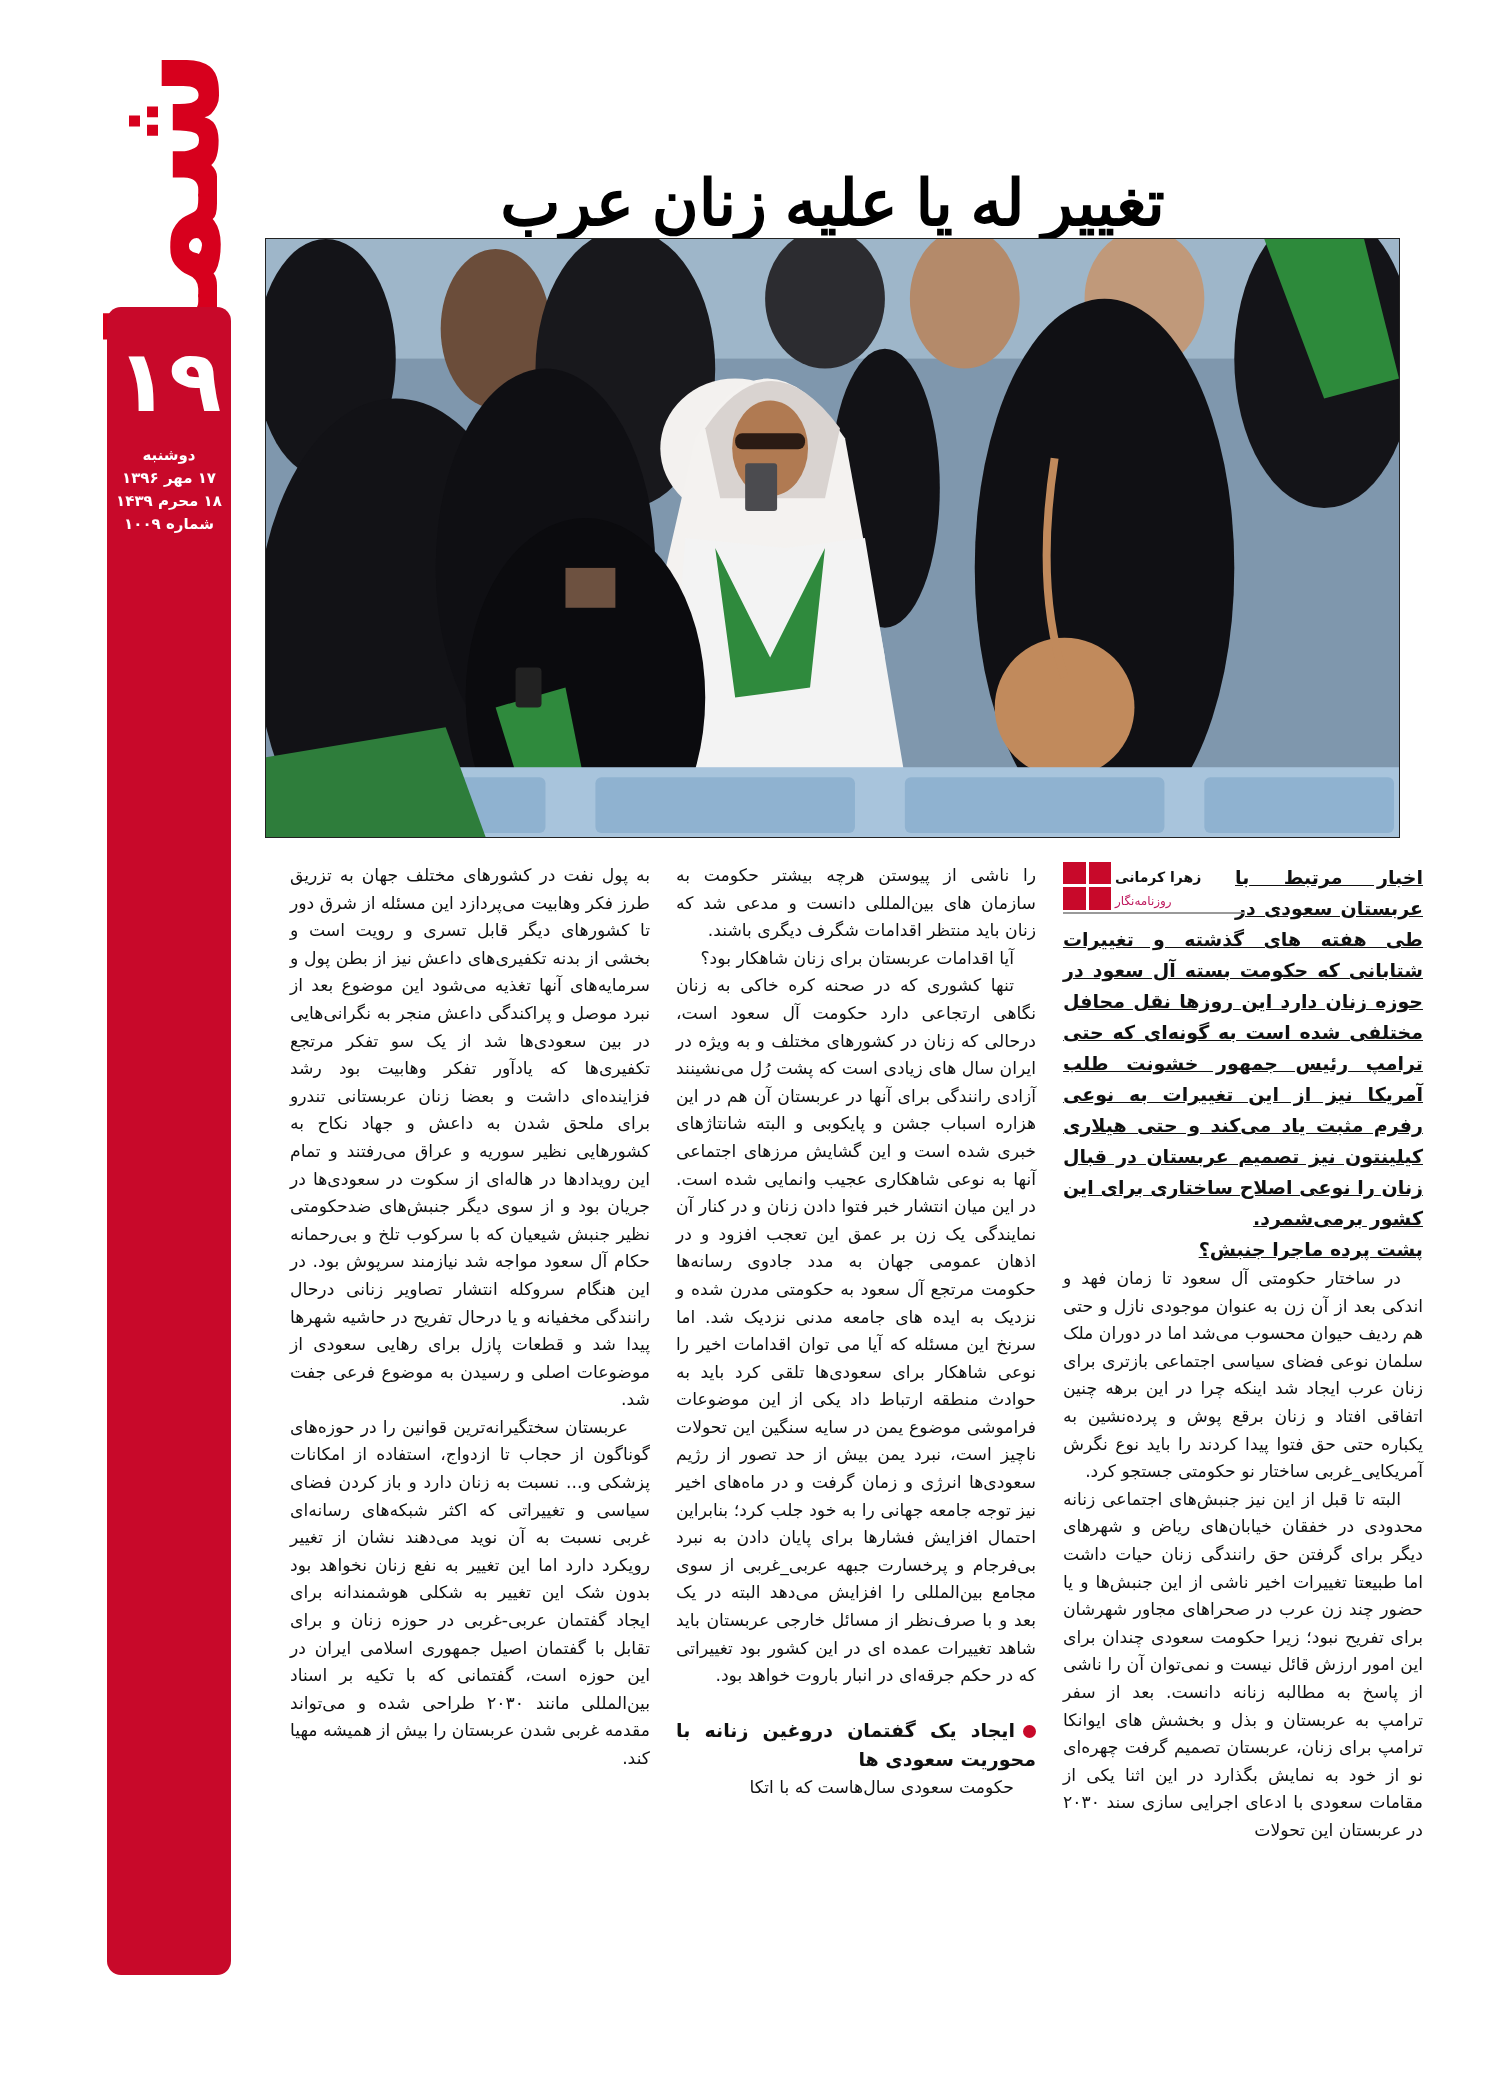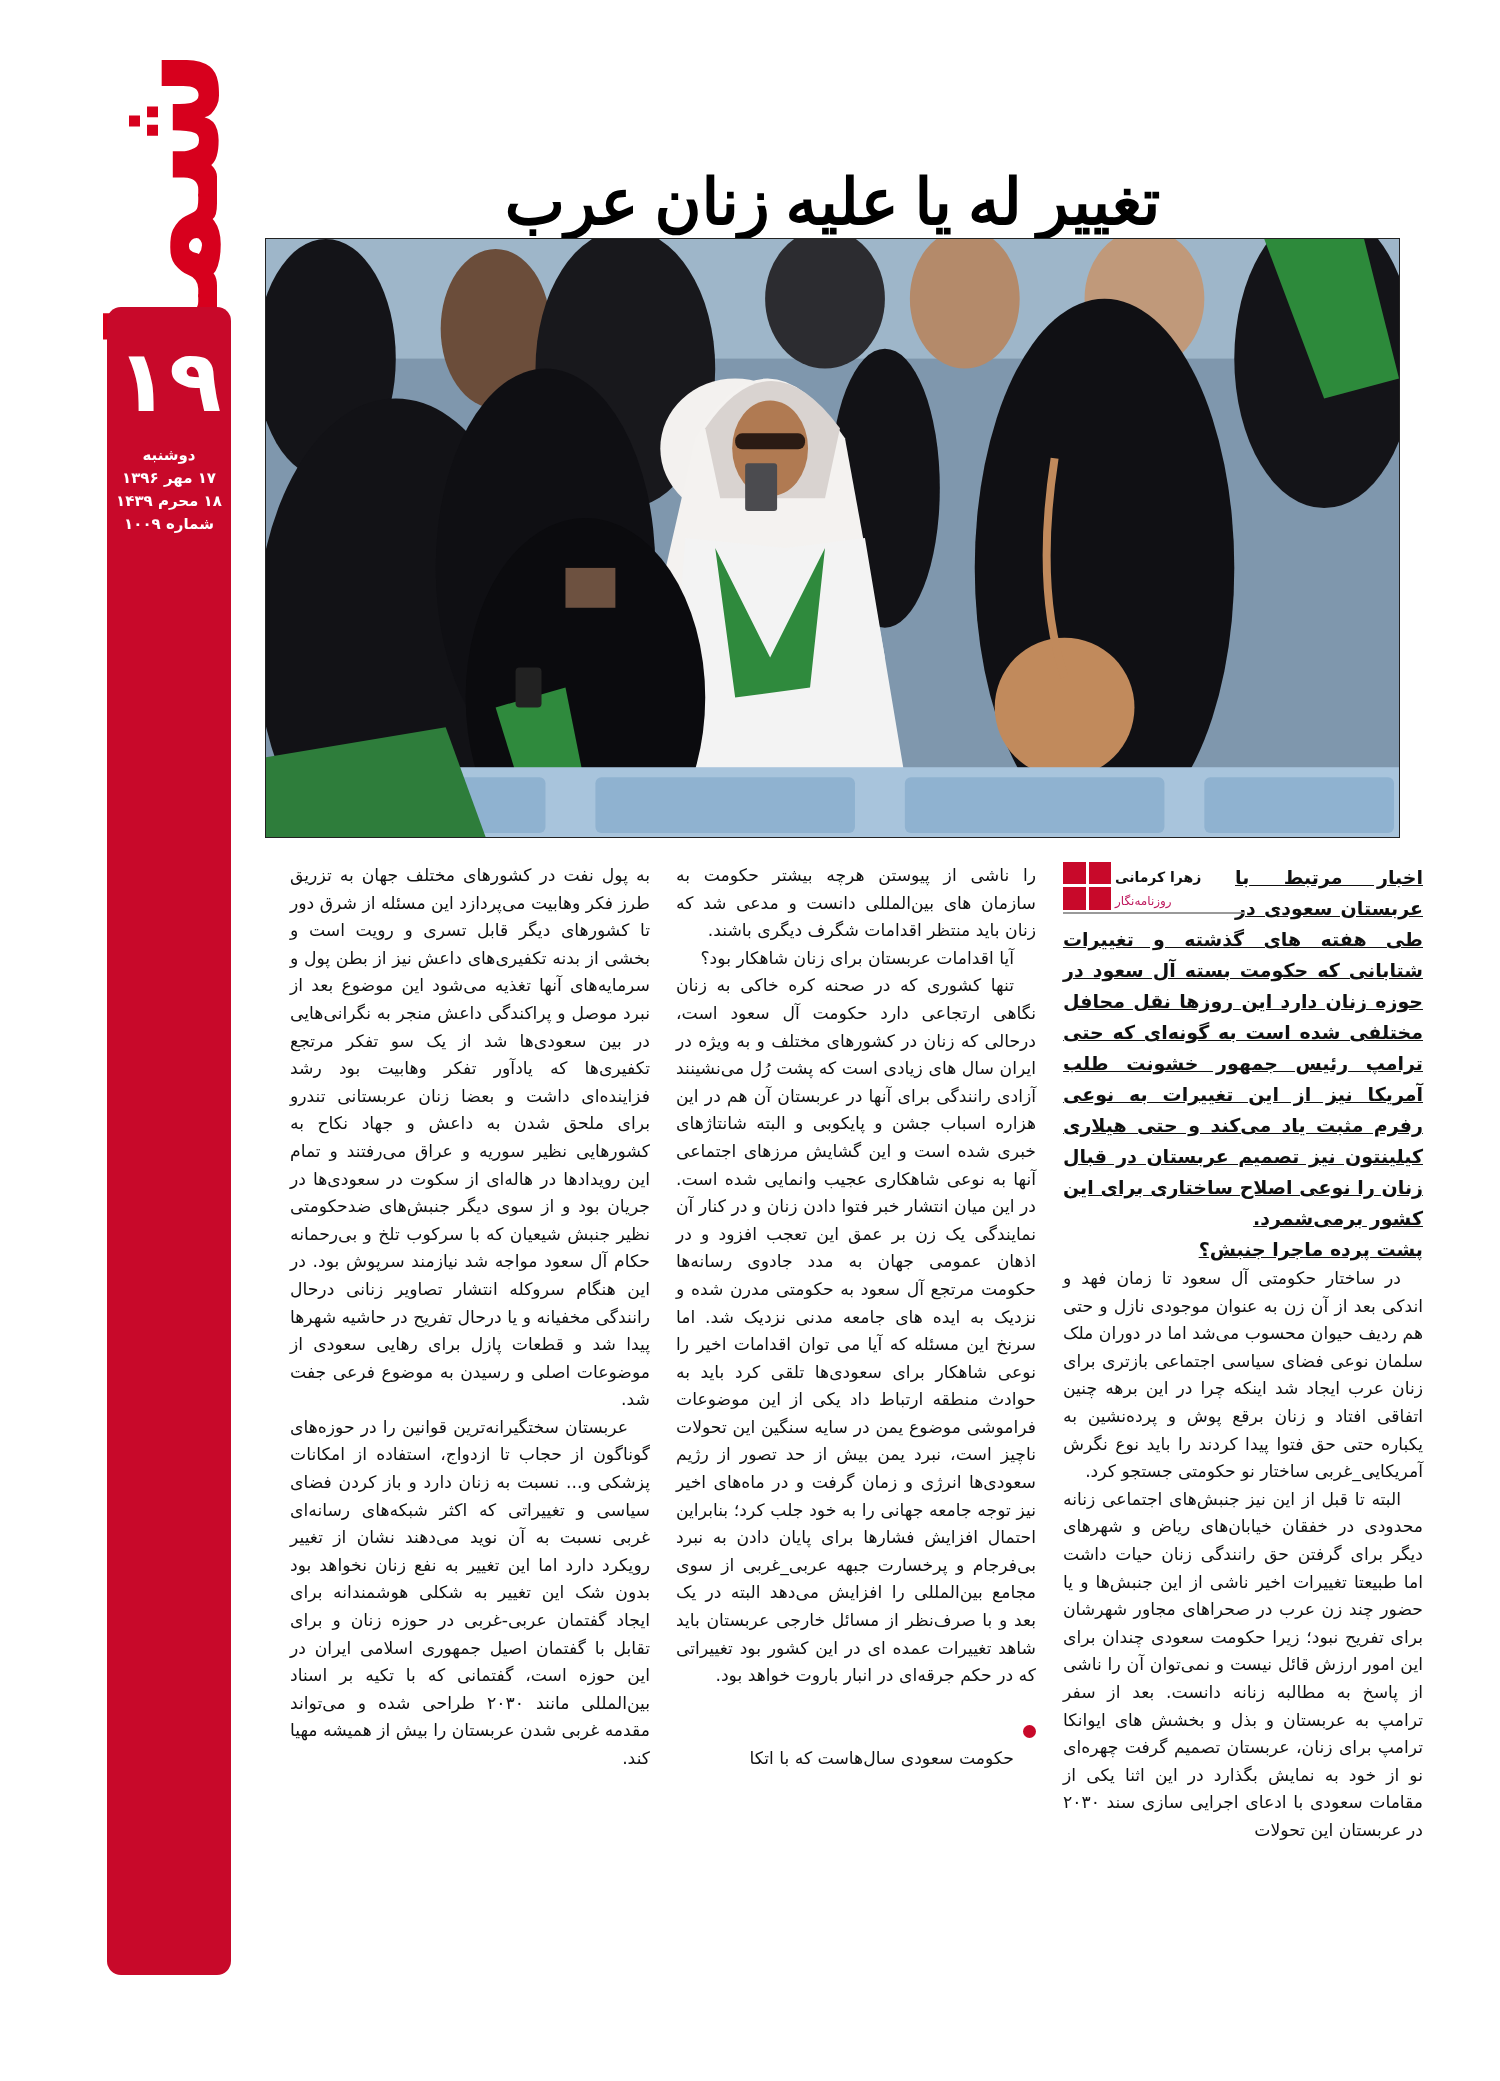--- a/index.html
+++ b/index.html
@@ -8,21 +8,21 @@
   .logo { position: absolute; left: 100px; top: 95px; width: 130px; height: 210px;
           color: #d7001d; font-family: "DejaVu Sans", sans-serif; font-weight: bold;
           font-size: 150px; line-height: 1; writing-mode: vertical-rl; transform: rotate(180deg);
           display: flex; align-items: center; justify-content: center; letter-spacing: -8px; }
   .sidebar { position: absolute; left: 107px; top: 307px; width: 124px; height: 1668px;
              background: #c8092a; border-radius: 14px; color: #fff; text-align: center; }
   .issue-num { margin-top: 31px; font-size: 86px; font-weight: bold; line-height: 1; }
   .date-block { margin-top: 20px; font-size: 15px; font-weight: bold; line-height: 23px; direction: rtl; }
   .headline { position: absolute; left: 265px; width: 1135px; top: 128px; text-align: center;
               direction: rtl; font-size: 64px; font-weight: bold; line-height: 1;
-              font-family: Liberation Serif, serif; letter-spacing: -2px; color: #000; }
+              font-family: Liberation Sans, sans-serif; letter-spacing: -2px; color: #000; }
   .photo { position: absolute; left: 265px; top: 238px; width: 1135px; height: 600px;
            border: 1px solid #222; box-sizing: border-box; overflow: hidden;
            background: linear-gradient(180deg, #8aa5c0 0%, #6c7d8e 22%, #2a2a2e 40%, #1d1d22 70%, #5f7f9a 86%, #a9c3d8 100%); }
   .photo svg { width: 100%; height: 100%; display: block; }
   .col { position: absolute; top: 862px; width: 360px; direction: rtl; text-align: justify;
          font-size: 17.2px; line-height: 27.6px; color: #111; margin-left: 28px; }
   .col p { margin: 0; text-indent: 0; }
   .col p.indent { text-indent: 22px; }
   .col-right { left: 1035px; }
   .col-mid { left: 648px; }
@@ -113,20 +113,20 @@
   <p class="lede">اخبار مرتبط با عربستان سعودی در طی هفته های گذشته و تغییرات شتابانی که حکومت بسته آل سعود در حوزه زنان دارد این روزها نقل محافل مختلفی شده است به گونه‌ای که حتی ترامپ رئیس جمهور خشونت طلب آمریکا نیز از این تغییرات به نوعی رفرم مثبت یاد می‌کند و حتی هیلاری کیلینتون نیز تصمیم عربستان در قبال زنان را نوعی اصلاح ساختاری برای این کشور برمی‌شمرد.</p>
   <p class="lede">پشت پرده ماجرا جنبش؟</p>
   <p class="indent">در ساختار حکومتی آل سعود تا زمان فهد و اندکی بعد از آن زن به عنوان موجودی نازل و حتی هم ردیف حیوان محسوب می‌شد اما در دوران ملک سلمان نوعی فضای سیاسی اجتماعی بازتری برای زنان عرب ایجاد شد اینکه چرا در این برهه چنین اتفاقی افتاد و زنان برقع پوش و پرده‌نشین به یکباره حتی حق فتوا پیدا کردند را باید نوع نگرش آمریکایی_غربی ساختار نو حکومتی جستجو کرد.</p>
   <p class="indent">البته تا قبل از این نیز جنبش‌های اجتماعی زنانه محدودی در خفقان خیابان‌های ریاض و شهرهای دیگر برای گرفتن حق رانندگی زنان حیات داشت اما طبیعتا تغییرات اخیر ناشی از این جنبش‌ها و یا حضور چند زن عرب در صحراهای مجاور شهرشان برای تفریح نبود؛ زیرا حکومت سعودی چندان برای این امور ارزش قائل نیست و نمی‌توان آن را ناشی از پاسخ به مطالبه زنانه دانست. بعد از سفر ترامپ به عربستان و بذل و بخشش های ایوانکا ترامپ برای زنان، عربستان تصمیم گرفت چهره‌ای نو از خود به نمایش بگذارد در این اثنا یکی از مقامات سعودی با ادعای اجرایی سازی سند ۲۰۳۰ در عربستان این تحولات</p>
 </div>
 
 <div class="col col-mid">
   <p>را ناشی از پیوستن هرچه بیشتر حکومت به سازمان های بین‌المللی دانست و مدعی شد که زنان باید منتظر اقدامات شگرف دیگری باشند.</p>
   <p class="indent">آیا اقدامات عربستان برای زنان شاهکار بود؟</p>
   <p class="indent">تنها کشوری که در صحنه کره خاکی به زنان نگاهی ارتجاعی دارد حکومت آل سعود است، درحالی که زنان در کشورهای مختلف و به ویژه در ایران سال های زیادی است که پشت رُل می‌نشینند آزادی رانندگی برای آنها در عربستان آن هم در این هزاره اسباب جشن و پایکوبی و البته شانتاژهای خبری شده است و این گشایش مرزهای اجتماعی آنها به نوعی شاهکاری عجیب وانمایی شده است. در این میان انتشار خبر فتوا دادن زنان و در کنار آن نمایندگی یک زن بر عمق این تعجب افزود و در اذهان عمومی جهان به مدد جادوی رسانه‌ها حکومت مرتجع آل سعود به حکومتی مدرن شده و نزدیک به ایده های جامعه مدنی نزدیک شد. اما سرنخ این مسئله که آیا می توان اقدامات اخیر را نوعی شاهکار برای سعودی‌ها تلقی کرد باید به حوادث منطقه ارتباط داد یکی از این موضوعات فراموشی موضوع یمن در سایه سنگین این تحولات ناچیز است، نبرد یمن بیش از حد تصور از رژیم سعودی‌ها انرژی و زمان گرفت و در ماه‌های اخیر نیز توجه جامعه جهانی را به خود جلب کرد؛ بنابراین احتمال افزایش فشارها برای پایان دادن به نبرد بی‌فرجام و پرخسارت جبهه عربی_غربی از سوی مجامع بین‌المللی را افزایش می‌دهد البته در یک بعد و با صرف‌نظر از مسائل خارجی عربستان باید شاهد تغییرات عمده ای در این کشور بود تغییراتی که در حکم جرقه‌ای در انبار باروت خواهد بود.</p>
-  <p class="subhead"><span class="bullet"></span></p>
+  <p class="subhead"><span class="bullet"></span><span>ایجاد یک گفتمان دروغین زنانه با محوریت سعودی ها</span></p>
   <p class="indent">حکومت سعودی سال‌هاست که با اتکا</p>
 </div>
 
 <div class="col col-left">
   <p>به پول نفت در کشورهای مختلف جهان به تزریق طرز فکر وهابیت می‌پردازد این مسئله از شرق دور تا کشورهای دیگر قابل تسری و رویت است و بخشی از بدنه تکفیری‌های داعش نیز از بطن پول و سرمایه‌های آنها تغذیه می‌شود این موضوع بعد از نبرد موصل و پراکندگی داعش منجر به نگرانی‌هایی در بین سعودی‌ها شد از یک سو تفکر مرتجع تکفیری‌ها که یادآور تفکر وهابیت بود رشد فزاینده‌ای داشت و بعضا زنان عربستانی تندرو برای ملحق شدن به داعش و جهاد نکاح به کشورهایی نظیر سوریه و عراق می‌رفتند و تمام این رویدادها در هاله‌ای از سکوت در سعودی‌ها در جریان بود و از سوی دیگر جنبش‌های ضدحکومتی نظیر جنبش شیعیان که با سرکوب تلخ و بی‌رحمانه حکام آل سعود مواجه شد نیازمند سرپوش بود. در این هنگام سروکله انتشار تصاویر زنانی درحال رانندگی مخفیانه و یا درحال تفریح در حاشیه شهرها پیدا شد و قطعات پازل برای رهایی سعودی از موضوعات اصلی و رسیدن به موضوع فرعی جفت شد.</p>
   <p class="indent">عربستان سختگیرانه‌ترین قوانین را در حوزه‌های گوناگون از حجاب تا ازدواج، استفاده از امکانات پزشکی و... نسبت به زنان دارد و باز کردن فضای سیاسی و تغییراتی که اکثر شبکه‌های رسانه‌ای غربی نسبت به آن نوید می‌دهند نشان از تغییر رویکرد دارد اما این تغییر به نفع زنان نخواهد بود بدون شک این تغییر به شکلی هوشمندانه برای ایجاد گفتمان عربی-غربی در حوزه زنان و برای تقابل با گفتمان اصیل جمهوری اسلامی ایران در این حوزه است، گفتمانی که با تکیه بر اسناد بین‌المللی مانند ۲۰۳۰ طراحی شده و می‌تواند مقدمه غربی شدن عربستان را بیش از همیشه مهیا کند.</p>
 </div>
 
 </body></html>

